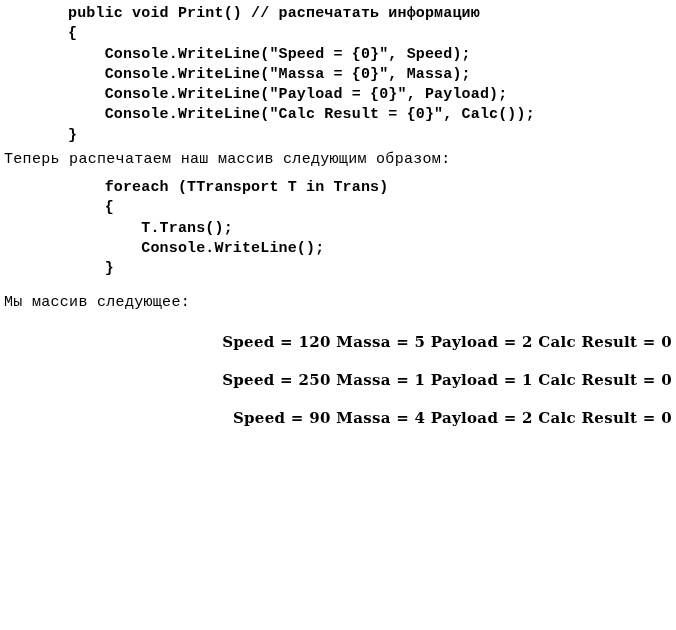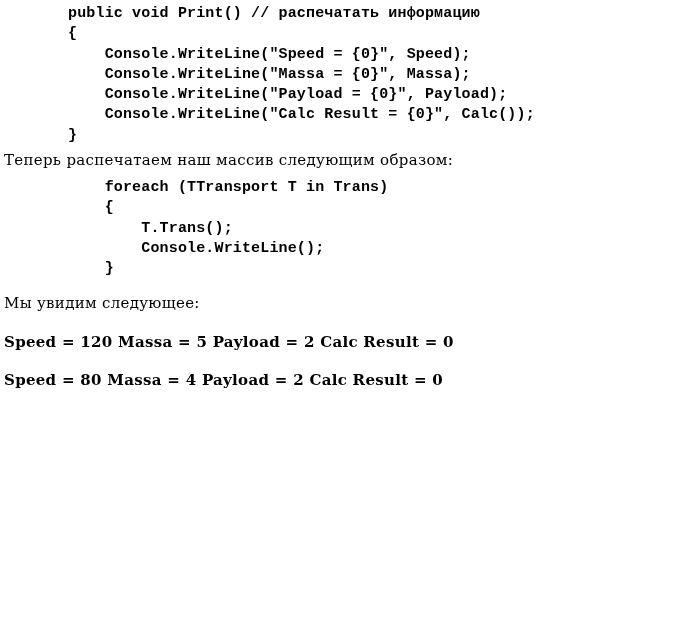--- a/index.html
+++ b/index.html
@@ -16,24 +16,26 @@
   }
   pre.code {
     font-family: Liberation Mono, monospace;
     font-weight: bold;
     white-space: pre;
     margin: 0 0 4px 0;
   }
   .para {
     margin: 2px 0 8px 0;
     letter-spacing: 0.02em;
+    font-family: Liberation Mono, monospace;
   }
   .outblock {
     font-weight: bold;
     letter-spacing: 0.02em;
+    text-align: right;
   }
   .outline {
     margin: 18px 0;
   }
 </style>
 </head>
 <body>
 
 <pre class="code">       public void Print() // распечатать информацию
        {
@@ -44,18 +46,19 @@
        }</pre>
 
 <div class="para">Теперь распечатаем наш массив следующим образом:</div>
 
 <pre class="code">           foreach (TTransport T in Trans)
            {
                T.Trans();
                Console.WriteLine();
            }</pre>
 
-<div class="para" style="margin-top:14px; margin-bottom:6px;">Мы увидим следующее:</div>
+<div class="para" style="margin-top:14px; margin-bottom:6px;">Мы массив следующее:</div>
 
 <div class="outblock">
   <div class="outline">Speed = 120 Massa = 5 Payload = 2 Calc Result = 0</div>
-  <div class="outline">Speed = 80 Massa = 4 Payload = 2 Calc Result = 0</div>
+  <div class="outline">Speed = 250 Massa = 1 Payload = 1 Calc Result = 0</div>
+  <div class="outline">Speed = 90 Massa = 4 Payload = 2 Calc Result = 0</div>
 </div>
 
 </body></html>

